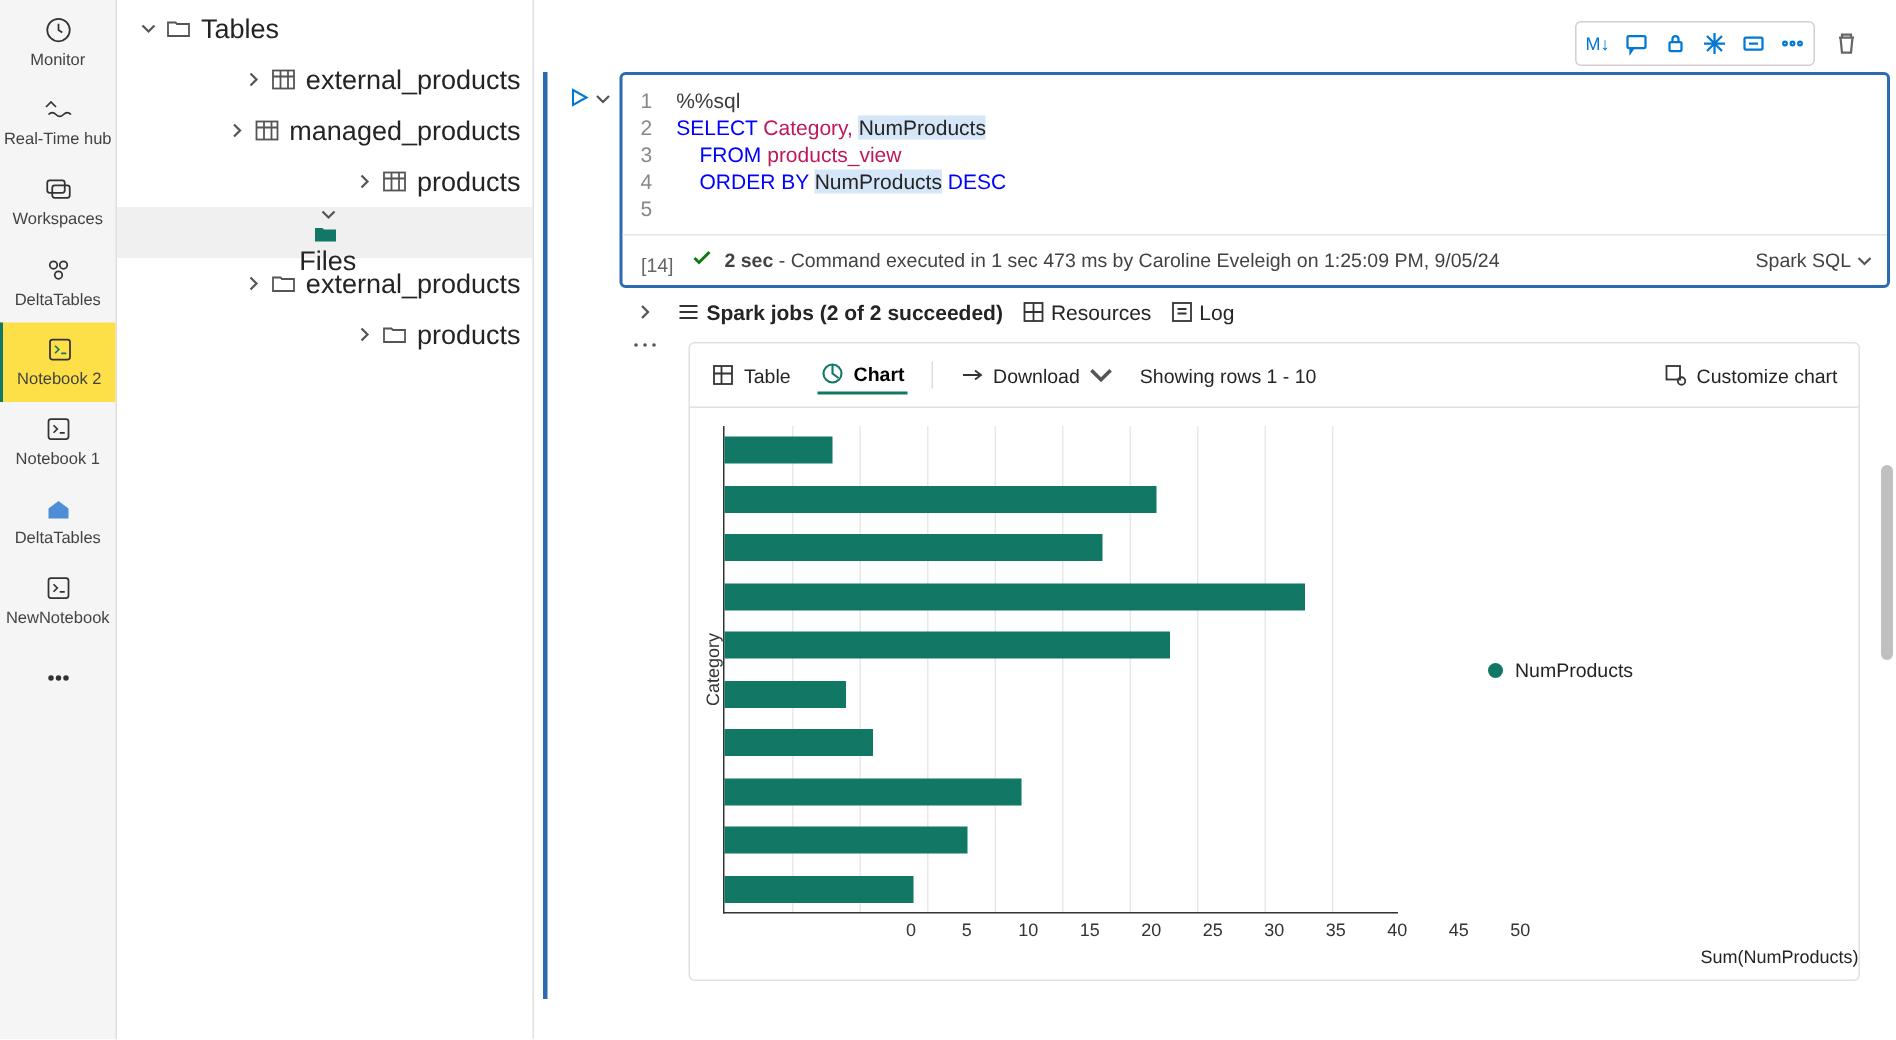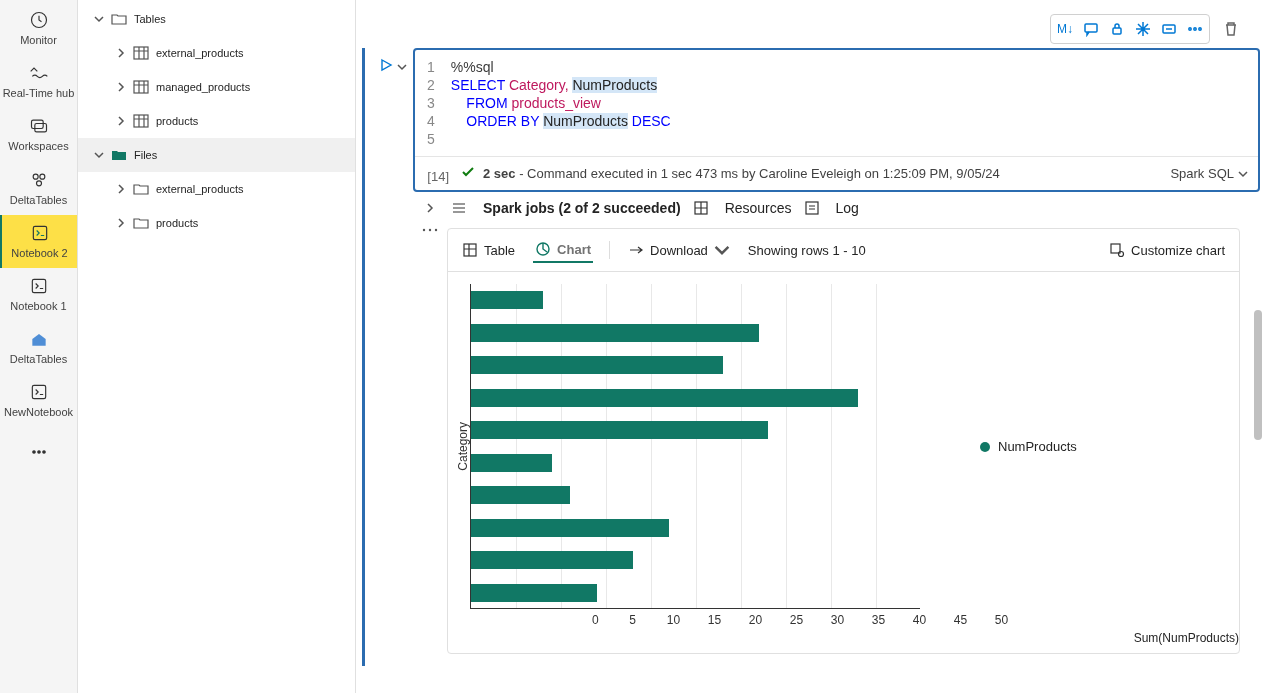--- a/index.html
+++ b/index.html
@@ -9,28 +9,28 @@
   
   .rail { width: 78px; background: #f5f5f5; border-right: 1px solid #e0e0e0; display: flex; flex-direction: column; align-items: center; padding-top: 2px; }
   .rail-item { width: 100%; display: flex; flex-direction: column; align-items: center; padding: 6px 0 8px; cursor: pointer; font-size: 11px; color: #424242; text-align: center; line-height: 1.2; }
   .rail-item.active { border-left: 2px solid #117865; background: #fde047; }
   .rail-icon { width: 24px; height: 24px; display: flex; align-items: center; justify-content: center; margin-bottom: 2px; }
   .rail-icon svg { width: 20px; height: 20px; stroke: #333; fill: none; stroke-width: 1.4; }
   .rail-more { margin-top: 6px; }
 
   
   .explorer { width: 278px; border-right: 1px solid #e0e0e0; padding-top: 2px; overflow: hidden; }
-  .tree-row { display: flex; align-items: center; height: 34px; cursor: pointer; padding-right: 8px; font-size: 11px; }
-  .tree-row.selected { background: #f0f0f0; }
+  .tree-row { display: flex; align-items: center; height: 34px; cursor: pointer; padding-right: 8px; font-size: 18px; }
+  .tree-row.selected { background: #f0f0f0; flex-direction: column; }
   .tree-caret { width: 18px; display: flex; justify-content: center; color: #555; }
   .tree-caret svg { width: 10px; height: 10px; }
   .tree-icn { width: 22px; display: flex; justify-content: center; margin-right: 4px; }
   .tree-icn svg { width: 16px; height: 16px; }
   .indent1 { padding-left: 12px; }
-  .indent2 { padding-left: 34px; }
+  .indent2 { padding-left: 34px; justify-content: flex-end; }
 
   
   .main { flex: 1; display: flex; flex-direction: column; background: #fff; }
   .topstrip { height: 8px; }
 
   
   .cell-toolbar { display: flex; justify-content: flex-end; padding: 6px 20px 4px 6px; gap: 2px; align-items: center; }
   .ct-btn { width: 26px; height: 26px; display: flex; align-items: center; justify-content: center; border-radius: 4px; cursor: pointer; }
   .ct-btn svg { width: 16px; height: 16px; stroke: #0078d4; fill: none; stroke-width: 1.5; }
   .ct-box { border: 1px solid #d0d0d0; border-radius: 4px; display: flex; padding: 1px; margin-right: 6px; }
@@ -59,32 +59,32 @@
   .status-row { display: flex; align-items: center; gap: 8px; padding: 6px 10px 6px 8px; font-size: 13px; color: #424242; border-top: 1px solid #e5e5e5; }
   .status-row .tick svg { width: 14px; height: 14px; stroke: #107c10; fill: none; stroke-width: 2; }
   .exec-idx { width: 30px; text-align: right; color: #666; font-size: 13px; padding-right: 4px; padding-top:6px;}
   .status-spacer { flex:1;}
   .lang-pick { display:flex; align-items:center; gap:4px; cursor:pointer;}
 
   
   .out-row { display: flex; align-items: center; gap: 12px; padding: 8px 10px 8px 8px; font-size: 14px; }
   .out-row .caret { width: 18px; display:flex; justify-content:center;}
   .out-row .caret svg{width:10px;height:10px; stroke:#555;}
-  .out-item { display: flex; align-items: center; gap: 16px; cursor: pointer; }
+  .out-item { display: flex; align-items: center; gap: 4px; cursor: pointer; }
   .out-item svg { width: 16px; height: 16px; }
   .out-more { margin-left: auto; }
 
   .ellipsis-left { width: 34px; display: flex; justify-content: center; align-items: flex-start; padding-top: 4px; }
   .ellipsis-left svg { width:16px; height:4px; }
 
   
-  .chart-panel { margin: 4px 20px 12px 0; border: 1px solid #e0e0e0; border-radius: 4px; }
+  .chart-panel { margin: 4px 20px 12px 12px; border: 1px solid #e0e0e0; border-radius: 4px; }
   .chart-head { display: flex; align-items: center; gap: 16px; padding: 8px 12px; border-bottom: 1px solid #e0e0e0; font-size: 13px; }
   .ch-tab { display: flex; align-items: center; gap: 6px; cursor: pointer; padding: 4px 2px; }
-  .ch-tab.active { color: #737373; border-bottom: 2px solid #117865; font-weight: 600; }
+  .ch-tab.active { color: #000000; border-bottom: 2px solid #117865; font-weight: 600; }
   .ch-tab svg { width: 16px; height: 16px; }
   .ch-right { margin-left: auto; display: flex; gap: 12px; align-items:center;}
   .ch-sep { width:1px; height:18px; background:#ddd;}
   .chart-body { display: flex; padding: 12px 20px 4px 8px; }
   .axis-title-y { writing-mode: vertical-rl; transform: rotate(180deg); font-size: 12px; align-self: center; color:#333;}
   .ylabels { display: flex; flex-direction: column; justify-content: space-around; font-size: 12px; text-align: right; padding: 0 8px; width: 122px; }
   .ylabels div { height: 32.5px; line-height: 32.5px; }
   .plot { position: relative; width: 450px; height: 325px; border-left: 1px solid #333; border-bottom: 1px solid #333; }
   .gridline { position: absolute; top:0; bottom:0; width:1px; background:#e8e8e8;}
   .bar { position: absolute; height: 18px; background: #117865; }

